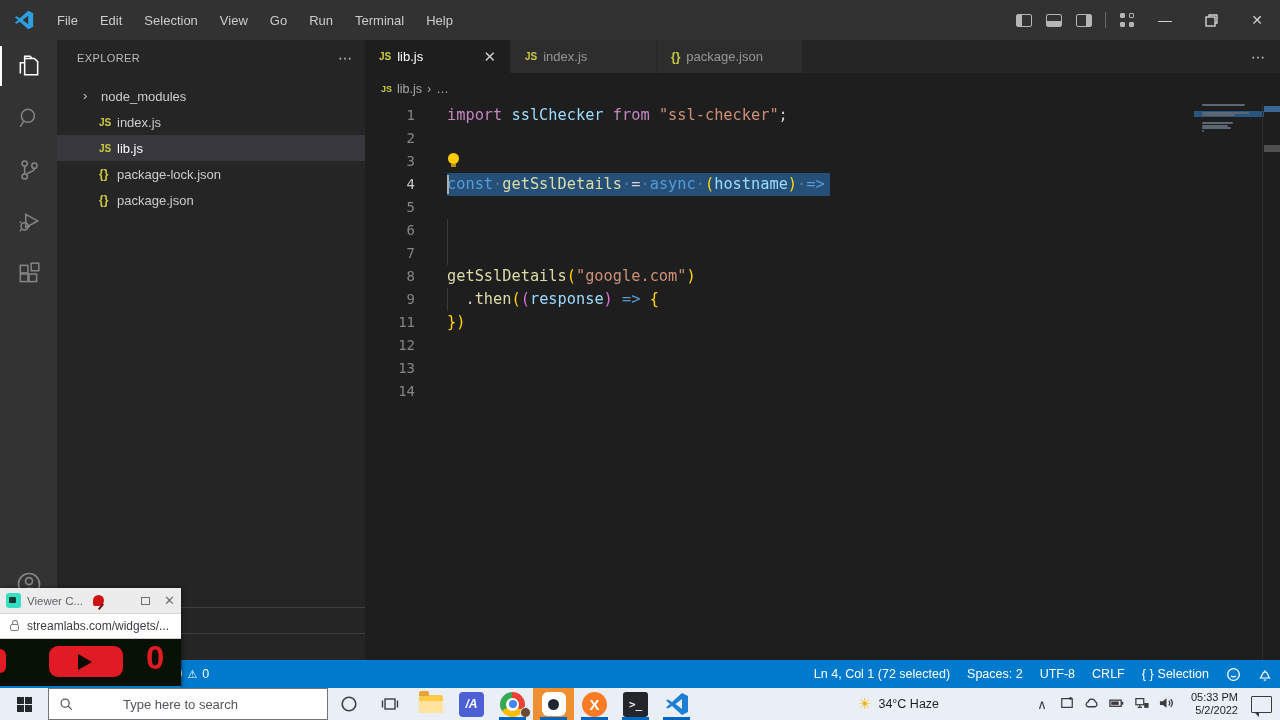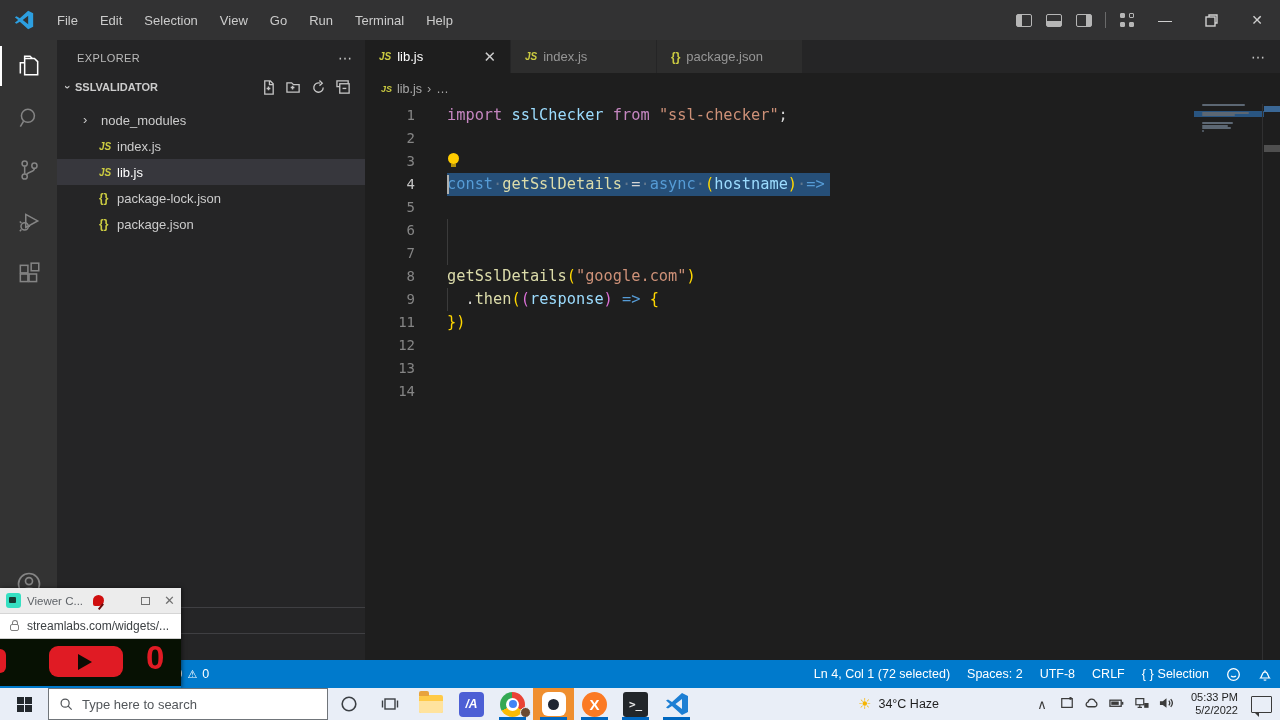--- a/index.html
+++ b/index.html
@@ -36,21 +36,21 @@
   #sb-section { height:24px; display:flex; align-items:center; padding-left:4px; font-size:11px; font-weight:bold; color:#cccccc; }
   .twisty { display:inline-block; transform:rotate(90deg); font-size:11px; width:14px; text-align:center; color:#cccccc; }
   .sec-actions { margin-left:auto; display:flex; gap:10px; padding-right:14px; }
   .sec-actions svg { stroke:#c5c5c5; }
   #file-list { margin-top:8px; }
   .file-row { height:26px; display:flex; align-items:center; font-size:13px; color:#cccccc; padding-left:0; }
   .file-row.selected { background:#37373d; color:#ffffff; }
   .file-chevron { width:16px; margin-left:26px; font-size:13px; color:#cccccc; display:inline-block; transform:translateY(-1px); }
   .file-ic { width:18px; margin-left:42px; font-weight:bold; font-size:10px; }
   .file-row .folder-label { margin-left:2px; }
-  .ic-js { color:#cbcb41; font-style:italic; }
+  .ic-js { color:#cbcb41; }
   .ic-braces { color:#cbcb41; font-size:12px; font-style:normal; }
   .sb-sep { position:absolute; left:0; width:308px; height:1px; background:#3f3f42; }
 
   
   #editor { position:absolute; left:365px; top:40px; width:915px; height:620px; background:#1e1e1e; }
   #tabbar { height:33px; background:#252526; display:flex; }
   .tab { height:33px; display:flex; align-items:center; padding:0 10px 0 14px; font-size:13px; background:#2d2d2d; color:#969696; border-right:1px solid #252526; min-width:146px; }
   .tab.active { background:#1e1e1e; color:#ffffff; }
   .tab .file-ic { margin:0 6px 0 0; width:auto; }
   .tab-close { margin-left:auto; padding:0 4px; font-size:15px; color:#cccccc; }
@@ -111,21 +111,21 @@
   #yt-count { position:absolute; left:146px; top:0px; color:var(--youtube-red); font-size:33px; font-weight:bold; font-family:"Liberation Sans",sans-serif; }
   #ov-sliver { position:absolute; left:-6px; top:10px; width:12px; height:24px; background:var(--youtube-red); border-radius:6px; }
 
   
   #taskbar { position:absolute; left:0; top:688px; width:1280px; height:32px; background:#e9eef7;
              display:flex; align-items:center; z-index:50; }
   #start-btn { width:48px; height:32px; display:flex; align-items:center; justify-content:center; }
   .win-logo { width:15px; height:15px; display:grid; grid-template-columns:7px 7px; grid-template-rows:7px 7px; gap:1px; }
   .win-logo i { background:#23282d; }
   #tb-search { width:280px; height:32px; background:#ffffff; border:1px solid #70757a; display:flex; align-items:center; padding:0 10px; gap:9px; }
-  #tb-search span { font-size:13px; color:#52565a; }
+  #tb-search span { font-size:13px; color:#52565a;margin-left:41px; }
   .tb-slot { width:41px; height:32px; display:flex; align-items:center; justify-content:center; position:relative; }
   .tb-slot.running::after { content:""; position:absolute; left:7px; right:7px; bottom:0; height:3px; background:#0067c0; }
   .tb-slot.active-app { background:var(--accent-orange); }
   .appic { width:25px; height:25px; border-radius:4px; display:flex; align-items:center; justify-content:center; font-weight:bold; }
   #ic-folder { position:relative; width:24px; height:18px; background:#ffca47; border-radius:2px; }
   #ic-folder::before { content:""; position:absolute; top:-4px; left:0; width:10px; height:5px; background:#e8a33d; border-radius:2px 2px 0 0; }
   #ic-folder::after { content:""; position:absolute; left:0; bottom:0; width:24px; height:12px; background:#ffe39e; border-radius:0 0 2px 2px; }
   #ic-slasha { background:#4c5fd5; color:#fff; font-size:12px; font-style:italic; }
   #ic-chrome { width:25px; height:25px; border-radius:50%; position:relative;
                background:conic-gradient(#ea4335 0 120deg, #fbbc05 120deg 240deg, #34a853 240deg 360deg); }
@@ -228,43 +228,20 @@
           <path d="M5.5 18.5 C7 14.8 17 14.8 18.5 18.5"></path>
         </svg>
   </div>
 </div>
 
 <div id="sidebar">
   <div id="sb-head">
     <span>EXPLORER</span>
     <span id="sb-more">⋯</span>
   </div>
-  <div id="sb-section">
-    <span class="twisty">›</span>
-    <span>SSLVALIDATOR</span>
-    <span class="sec-actions">
-      <svg width="15" height="15" viewBox="0 0 16 16" class="lineic">
-            <path d="M4 1 H10 L13 4 V15 H4 Z M9 1 V5 H13"></path>
-            <path d="M6 9 H10 M8 7 V11" stroke-width="1.6"></path>
-          </svg>
-      <svg width="15" height="15" viewBox="0 0 16 16" class="lineic">
-            <path d="M1 3 H6 L8 5 H14 V13 H1 Z"></path>
-            <path d="M5 8 H9 M7 6 V10" stroke-width="1.6"></path>
-          </svg>
-      <svg width="15" height="15" viewBox="0 0 16 16" class="lineic">
-            <path d="M13 8 A5 5 0 1 1 9.5 3.3"></path>
-            <path d="M9 0.5 L12 3.5 L9 6"></path>
-          </svg>
-      <svg width="15" height="15" viewBox="0 0 16 16" class="lineic">
-            <rect x="4" y="4" width="10" height="10"></rect>
-            <path d="M4 7 H1 V1 H13 V4"></path>
-            <path d="M7 9 H11"></path>
-          </svg>
-    </span>
-  </div>
   <div id="file-list">
         <div class="file-row">
           <span class="file-chevron">›</span>
           <span class="folder-label">node_modules</span>
         </div>
         <div class="file-row">
           <span class="file-ic ic-js">JS</span>
           <span>index.js</span>
         </div>
         <div class="file-row selected">

